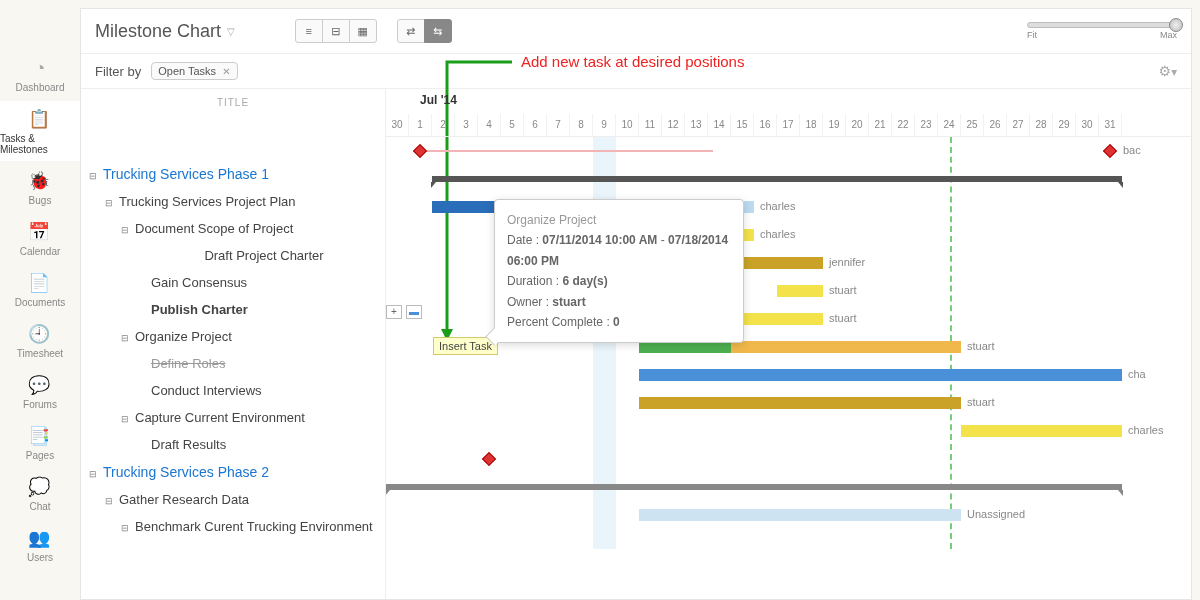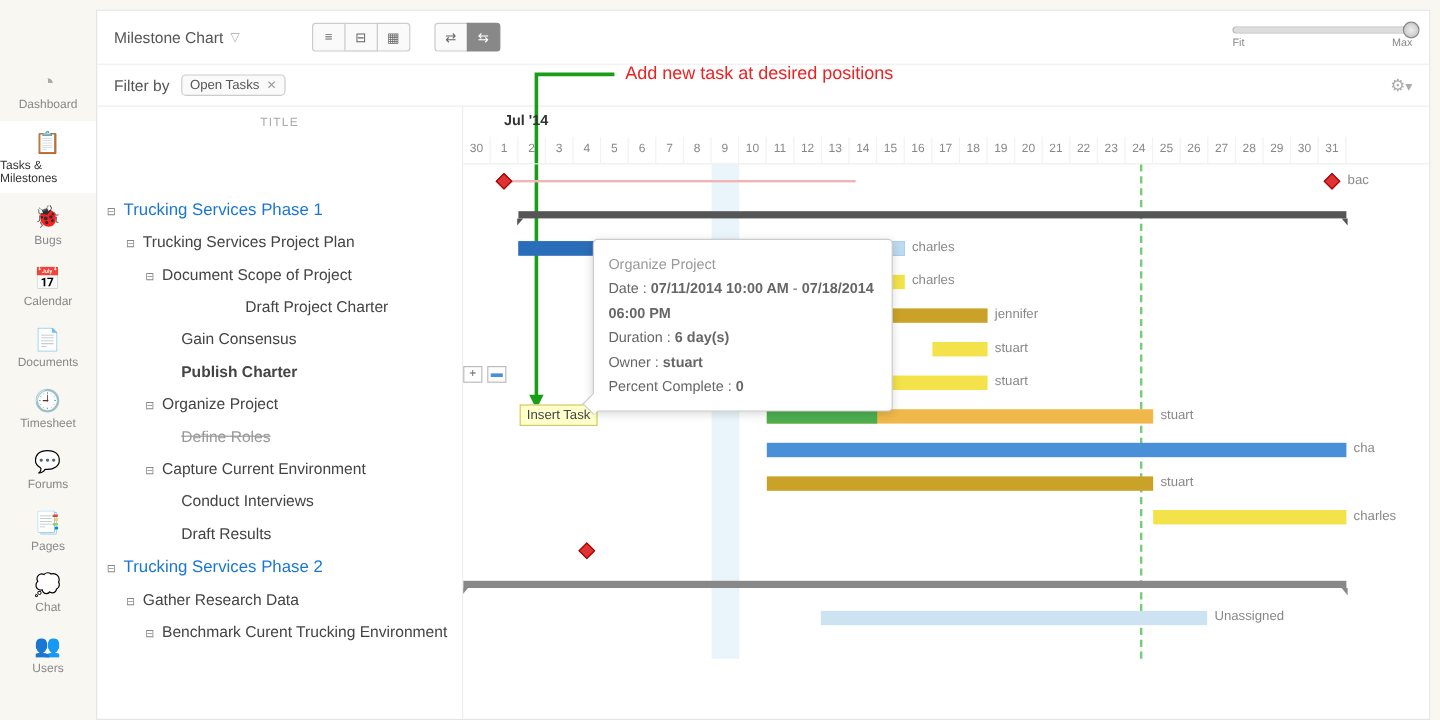--- a/index.html
+++ b/index.html
@@ -5,21 +5,21 @@
 * { box-sizing: border-box; margin: 0; padding: 0; }
 body { font-family: -apple-system, Helvetica, Arial, sans-serif; font-size: 12px; color: #333; background: #f9f7f2; overflow: hidden; }
 .app { display: flex; height: 600px; }
 .sidebar { width: 80px; background: #f9f7f2; display: flex; flex-direction: column; align-items: center; padding-top: 50px; gap: 2px; }
 .sidebar-item { display: flex; flex-direction: column; align-items: center; width: 100%; padding: 6px 0; cursor: pointer; color: #888; font-size: 10px; }
 .sidebar-item.active { background: #fff; color: #333; }
 .sidebar-icon { width: 24px; height: 24px; margin-bottom: 2px; display: flex; align-items: center; justify-content: center; font-size: 18px; color: #aaa; }
 .sidebar-item.active .sidebar-icon { color: #3a9d3a; }
 .main { flex: 1; background: #fff; margin: 8px 8px 0 0; display: flex; flex-direction: column; position: relative; border: 1px solid #e5e5e5; }
 .header { display: flex; align-items: center; padding: 10px 14px; border-bottom: 1px solid #eee; }
-.title { font-size: 13px; color: #555; margin-right: 6px; }
+.title { font-size: 18px; color: #555; margin-right: 6px; }
 .title-caret { color: #aaa; font-size: 10px; }
 .toolbar { display: flex; gap: 0; margin-left: 60px; }
 .toolbar-btn { width: 28px; height: 24px; border: 1px solid #ccc; background: #fafafa; display: flex; align-items: center; justify-content: center; font-size: 11px; color: #666; cursor: pointer; margin-left: -1px; }
 .toolbar-btn.first { margin-left: 0; border-radius: 3px 0 0 3px; }
 .toolbar-btn.last { border-radius: 0 3px 3px 0; }
 .toolbar-group2 { margin-left: 20px; display: flex; }
 .toolbar-btn.active { background: #888; color: #fff; border-color: #888; }
 .zoom { margin-left: auto; display: flex; flex-direction: column; align-items: center; }
 .zoom-slider { width: 150px; height: 6px; background: linear-gradient(to right, #ddd, #ddd); border-radius: 3px; position: relative; border: 1px solid #bbb; }
 .zoom-handle { position: absolute; right: -7px; top: -5px; width: 14px; height: 14px; border-radius: 50%; background: radial-gradient(#eee,#bbb); border: 1px solid #888; }
@@ -148,22 +148,22 @@
         <div class="tree-header">TITLE</div>
         <div id="tree-items">
             <div class="tree-item phase" style="padding-left: 8px; margin-top: 44px;"><span class="toggle">⊟</span><span class="">Trucking Services Phase 1</span></div>
             <div class="tree-item" style="padding-left: 24px;"><span class="toggle">⊟</span><span class="">Trucking Services Project Plan</span></div>
             <div class="tree-item" style="padding-left: 40px;"><span class="toggle">⊟</span><span class="">Document Scope of Project</span></div>
             <div class="tree-item" style="padding-left: 56px; text-align: center;"><span class="toggle"></span><span class="">Draft Project Charter</span></div>
             <div class="tree-item" style="padding-left: 56px;"><span class="toggle"></span><span class="">Gain Consensus</span></div>
             <div class="tree-item" style="padding-left: 56px; font-weight: bold;"><span class="toggle"></span><span class="">Publish Charter</span></div>
             <div class="tree-item" style="padding-left: 40px;"><span class="toggle">⊟</span><span class="">Organize Project</span></div>
             <div class="tree-item" style="padding-left: 56px;"><span class="toggle"></span><span class="strike">Define Roles</span></div>
+            <div class="tree-item" style="padding-left: 56px;"><span class="toggle"></span><span class="">Conduct Interviews</span></div>
             <div class="tree-item" style="padding-left: 40px;"><span class="toggle">⊟</span><span class="">Capture Current Environment</span></div>
-            <div class="tree-item" style="padding-left: 56px;"><span class="toggle"></span><span class="">Conduct Interviews</span></div>
             <div class="tree-item" style="padding-left: 56px;"><span class="toggle"></span><span class="">Draft Results</span></div>
             <div class="tree-item phase" style="padding-left: 8px;"><span class="toggle">⊟</span><span class="">Trucking Services Phase 2</span></div>
             <div class="tree-item" style="padding-left: 24px;"><span class="toggle">⊟</span><span class="">Gather Research Data</span></div>
             <div class="tree-item" style="padding-left: 40px;"><span class="toggle">⊟</span><span class="">Benchmark Curent Trucking Environment</span></div>
           </div>
       </div>
 
       <div class="gantt">
         <div class="gantt-header">
           <div class="month-label" style="left:34px">Jul '14</div>
@@ -268,21 +268,21 @@
             <div class="gantt-row">
               <div class="diamond" style="left: 98px;"></div>
             </div>
             <div class="gantt-row">
               <div class="bar" style="left: 0px; width: 736px; height: 6px; top: 11px; background: rgb(136, 136, 136);">
                 <span style="position:absolute;left:-1px;top:0;border-top:6px solid #888;border-right:5px solid transparent;height:0;width:0;transform:translateY(6px)"></span>
                 <span style="position:absolute;right:-1px;top:0;border-top:6px solid #888;border-left:5px solid transparent;height:0;width:0;transform:translateY(6px)"></span>
               </div>
             </div>
             <div class="gantt-row">
-              <div class="bar" style="left: 253px; width: 322px; background: rgb(205, 227, 242); margin-left: 45px;">
+              <div class="bar" style="left: 253px; width: 322px; background: rgb(205, 227, 242);">
                 <span class="bar-label">Unassigned</span>
               </div>
             </div>
           </div>
       </div>
     </div>
 
     <div class="tooltip">
       <div class="tooltip-title">Organize Project</div>
       <div><span>Date :</span> <b>07/11/2014 10:00 AM</b> <span>-</span> <b>07/18/2014 06:00 PM</b></div>

